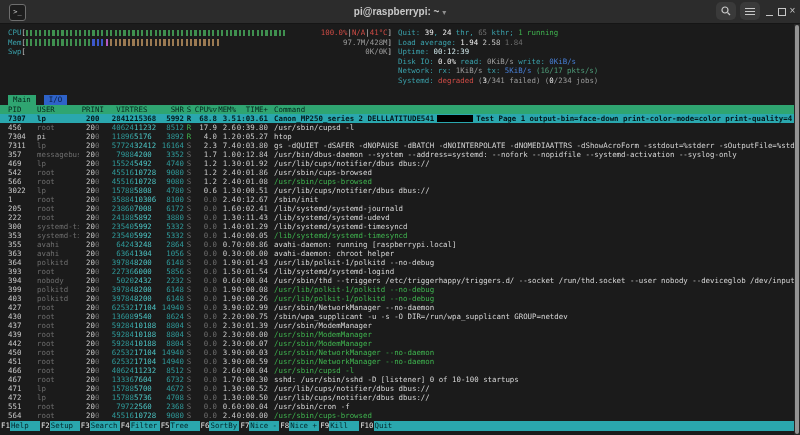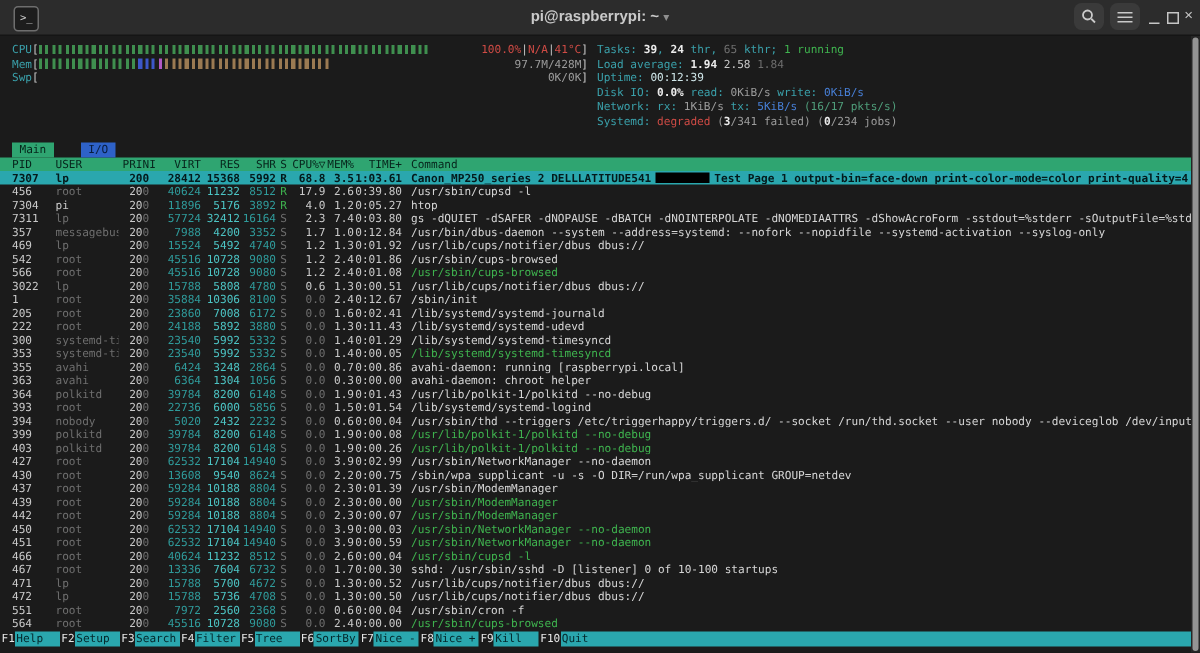--- a/index.html
+++ b/index.html
@@ -38,48 +38,48 @@
   .bar-g{background:#3f8f4f}.bar-b{background:#3c57c9}.bar-m{background:#b359c5}.bar-t{background:#9b7a52}
   .meter-text{white-space:pre}
   .stats{flex:1;padding-left:6px}
   .statline{height:9.6px;white-space:pre;overflow:hidden}
 
   
   .c-label{color:#3aa0aa}
   .c-n{color:#c9c9c9}
   .c-dim{color:#6e6e6e}
   .c-gray{color:#9c9c9c}
-  .c-w{color:#ececec;font-weight:bold}
+  .c-w{color:#ececec;font-weight:normal}
   .c-green{color:#3fb44f}
   .c-red{color:#cf4b45}
   .c-blue{color:#477fd6}
   .c-teal{color:#4f9d7a}
   .c-up{color:#cfe6e9;font-weight:normal}
   .c-virt{color:#2f9b9b}
   .c-res{color:#4cc4c4}
   .c-cmd{color:#d6d6d6}
 
   
   .tabs{margin-top:9px;padding-left:8px;height:10px;line-height:10px;white-space:pre}
   .tab{display:inline-block;padding:0 5px;height:10px}
   .tab-active{background:#2fa571;color:#06241a}
-  .tab-inactive{background:#2e62c8;color:#081c3d;margin-left:18px}
+  .tab-inactive{background:#2e62c8;color:#081c3d;margin-left:8px}
 
   
   .thead{display:flex;width:794px;height:9.5px;line-height:9.5px;background:#2fa571;white-space:pre}
   .thead span{color:#07251c}
   .tbody{width:794px}
   .prow{display:flex;width:794px;height:9px;line-height:9px;white-space:pre;overflow:hidden}
   .prow span{flex:none}
   .col-pid{width:24px;padding-left:8px;text-align:left}
   .col-user{width:42px;margin-left:5px;overflow:hidden}
   .col-pri{width:16px;text-align:right}
   .col-ni{width:13px;text-align:left}
   .col-virt{width:26px;text-align:right}
-  .col-res{width:26px;text-align:right}
+  .col-res{width:26px;text-align:left}
   .col-shr{width:24px;text-align:right}
   .col-s{width:10px;text-align:center}
   .col-cpu{width:23px;text-align:right}
   .col-mem{width:19px;text-align:right}
   .col-time{width:32px;text-align:right}
   .col-cmd{flex:1 1 auto !important;margin-left:6px;overflow:hidden;min-width:0}
   .sel{background:#2aa7ae}
   .sel span{color:#04191b !important;font-weight:bold}
   .redact{display:inline-block;width:36px;height:7px;background:#000;vertical-align:-1px;margin:0 3px}
 
@@ -124,21 +124,21 @@
 </div>
 
 <div class="term">
   <div class="hdr">
     <div class="meters">
         <div class="meter"><span class="c-label">CPU</span><span class="c-n">[</span><span class="meter-area"><span class="bars"><span class="bar bar-g"></span><span class="bar bar-g"></span><span class="bar bar-g"></span><span class="bar bar-g"></span><span class="bar bar-g"></span><span class="bar bar-g"></span><span class="bar bar-g"></span><span class="bar bar-g"></span><span class="bar bar-g"></span><span class="bar bar-g"></span><span class="bar bar-g"></span><span class="bar bar-g"></span><span class="bar bar-g"></span><span class="bar bar-g"></span><span class="bar bar-g"></span><span class="bar bar-g"></span><span class="bar bar-g"></span><span class="bar bar-g"></span><span class="bar bar-g"></span><span class="bar bar-g"></span><span class="bar bar-g"></span><span class="bar bar-g"></span><span class="bar bar-g"></span><span class="bar bar-g"></span><span class="bar bar-g"></span><span class="bar bar-g"></span><span class="bar bar-g"></span><span class="bar bar-g"></span><span class="bar bar-g"></span><span class="bar bar-g"></span><span class="bar bar-g"></span><span class="bar bar-g"></span><span class="bar bar-g"></span><span class="bar bar-g"></span><span class="bar bar-g"></span><span class="bar bar-g"></span><span class="bar bar-g"></span><span class="bar bar-g"></span><span class="bar bar-g"></span><span class="bar bar-g"></span><span class="bar bar-g"></span><span class="bar bar-g"></span><span class="bar bar-g"></span><span class="bar bar-g"></span><span class="bar bar-g"></span><span class="bar bar-g"></span><span class="bar bar-g"></span><span class="bar bar-g"></span><span class="bar bar-g"></span><span class="bar bar-g"></span><span class="bar bar-g"></span><span class="bar bar-g"></span><span class="bar bar-g"></span><span class="bar bar-g"></span><span class="bar bar-g"></span><span class="bar bar-g"></span><span class="bar bar-g"></span><span class="bar bar-g"></span><span class="bar bar-g"></span></span><span class="meter-text"><span class="c-red">100.0%</span><span class="c-n">|</span><span class="c-red">N/A</span><span class="c-n">|</span><span class="c-red">41°C</span></span></span><span class="c-n">]</span></div>
         <div class="meter"><span class="c-label">Mem</span><span class="c-n">[</span><span class="meter-area"><span class="bars"><span class="bar bar-g"></span><span class="bar bar-g"></span><span class="bar bar-g"></span><span class="bar bar-g"></span><span class="bar bar-g"></span><span class="bar bar-g"></span><span class="bar bar-g"></span><span class="bar bar-g"></span><span class="bar bar-g"></span><span class="bar bar-g"></span><span class="bar bar-g"></span><span class="bar bar-g"></span><span class="bar bar-g"></span><span class="bar bar-g"></span><span class="bar bar-g"></span><span class="bar bar-b"></span><span class="bar bar-b"></span><span class="bar bar-b"></span><span class="bar bar-m"></span><span class="bar bar-t"></span><span class="bar bar-t"></span><span class="bar bar-t"></span><span class="bar bar-t"></span><span class="bar bar-t"></span><span class="bar bar-t"></span><span class="bar bar-t"></span><span class="bar bar-t"></span><span class="bar bar-t"></span><span class="bar bar-t"></span><span class="bar bar-t"></span><span class="bar bar-t"></span><span class="bar bar-t"></span><span class="bar bar-t"></span><span class="bar bar-t"></span><span class="bar bar-t"></span><span class="bar bar-t"></span><span class="bar bar-t"></span><span class="bar bar-t"></span><span class="bar bar-t"></span><span class="bar bar-t"></span><span class="bar bar-t"></span><span class="bar bar-t"></span><span class="bar bar-t"></span><span class="bar bar-t"></span></span><span class="meter-text"><span class="c-gray">97.7M/428M</span></span></span><span class="c-n">]</span></div>
         <div class="meter"><span class="c-label">Swp</span><span class="c-n">[</span><span class="meter-area"><span class="bars"></span><span class="meter-text"><span class="c-gray">0K/0K</span></span></span><span class="c-n">]</span></div>
       </div>
     <div class="stats">
-        <div class="statline"><span class="c-label">Tasks: </span><span class="c-w">39</span><span class="c-label">, </span><span class="c-w">24</span><span class="c-label"> thr, </span><span class="c-dim">65</span><span class="c-label"> kthr; </span><span class="c-green">1 running</span></div>
+        <div class="statline"><span class="c-label">Quit: </span><span class="c-w">39</span><span class="c-label">, </span><span class="c-w">24</span><span class="c-label"> thr, </span><span class="c-dim">65</span><span class="c-label"> kthr; </span><span class="c-green">1 running</span></div>
         <div class="statline"><span class="c-label">Load average: </span><span class="c-w">1.94 </span><span class="c-n">2.58 </span><span class="c-dim">1.84</span></div>
         <div class="statline"><span class="c-label">Uptime: </span><span class="c-up">00:12:39</span></div>
         <div class="statline"><span class="c-label">Disk IO: </span><span class="c-w">0.0%</span><span class="c-label"> read: </span><span class="c-gray">0KiB/s</span><span class="c-label"> write: </span><span class="c-blue">0KiB/s</span></div>
         <div class="statline"><span class="c-label">Network: rx: </span><span class="c-gray">1KiB/s</span><span class="c-label"> tx: </span><span class="c-blue">5KiB/s</span><span class="c-teal"> (16/17 pkts/s)</span></div>
         <div class="statline"><span class="c-label">Systemd: </span><span class="c-red">degraded</span><span class="c-gray"> (</span><span class="c-w">3</span><span class="c-gray">/341 failed</span><span class="c-gray">) (</span><span class="c-w">0</span><span class="c-gray">/234 jobs</span><span class="c-gray">)</span></div>
       </div>
   </div>
 
   <div class="tabs"><span class="tab tab-active">Main</span><span class="tab tab-inactive">I/O</span></div>
 

